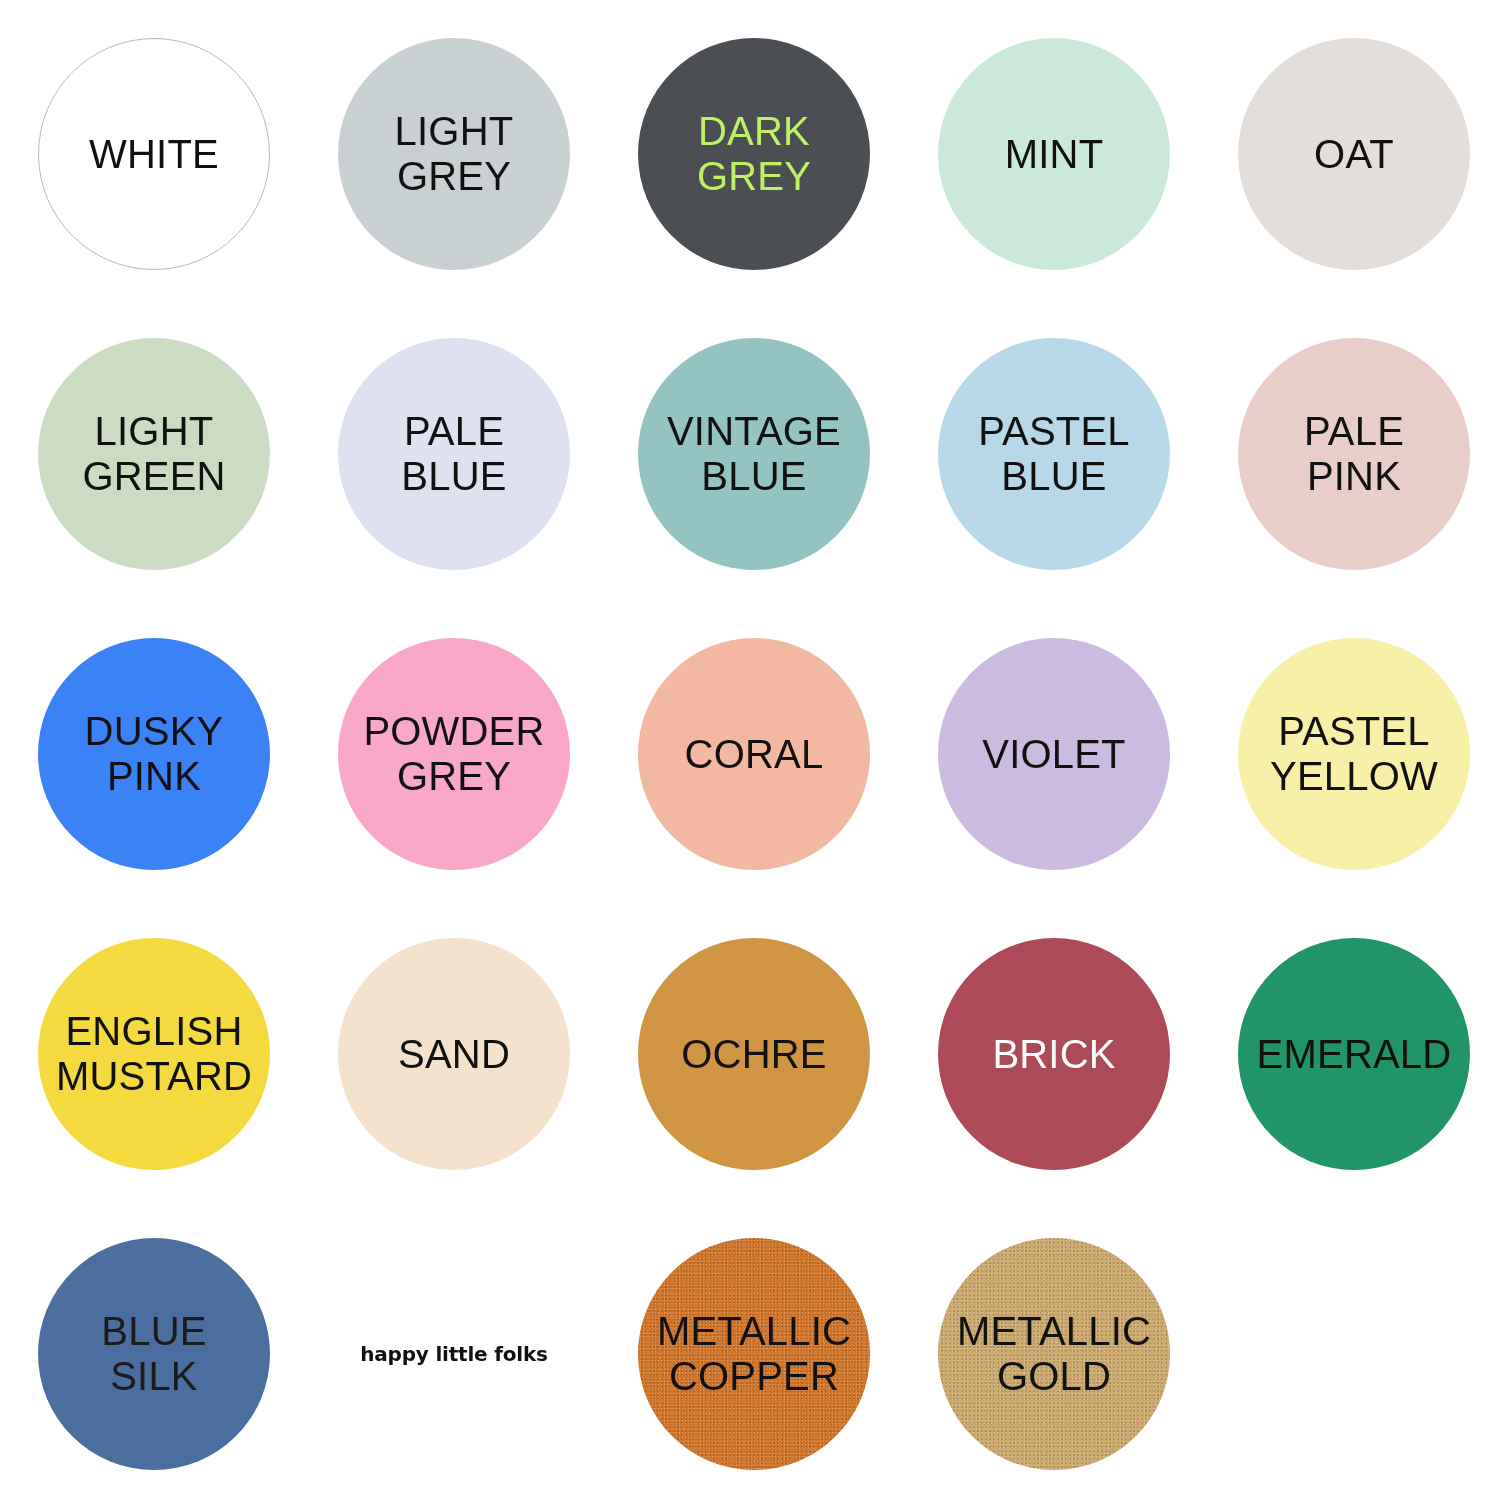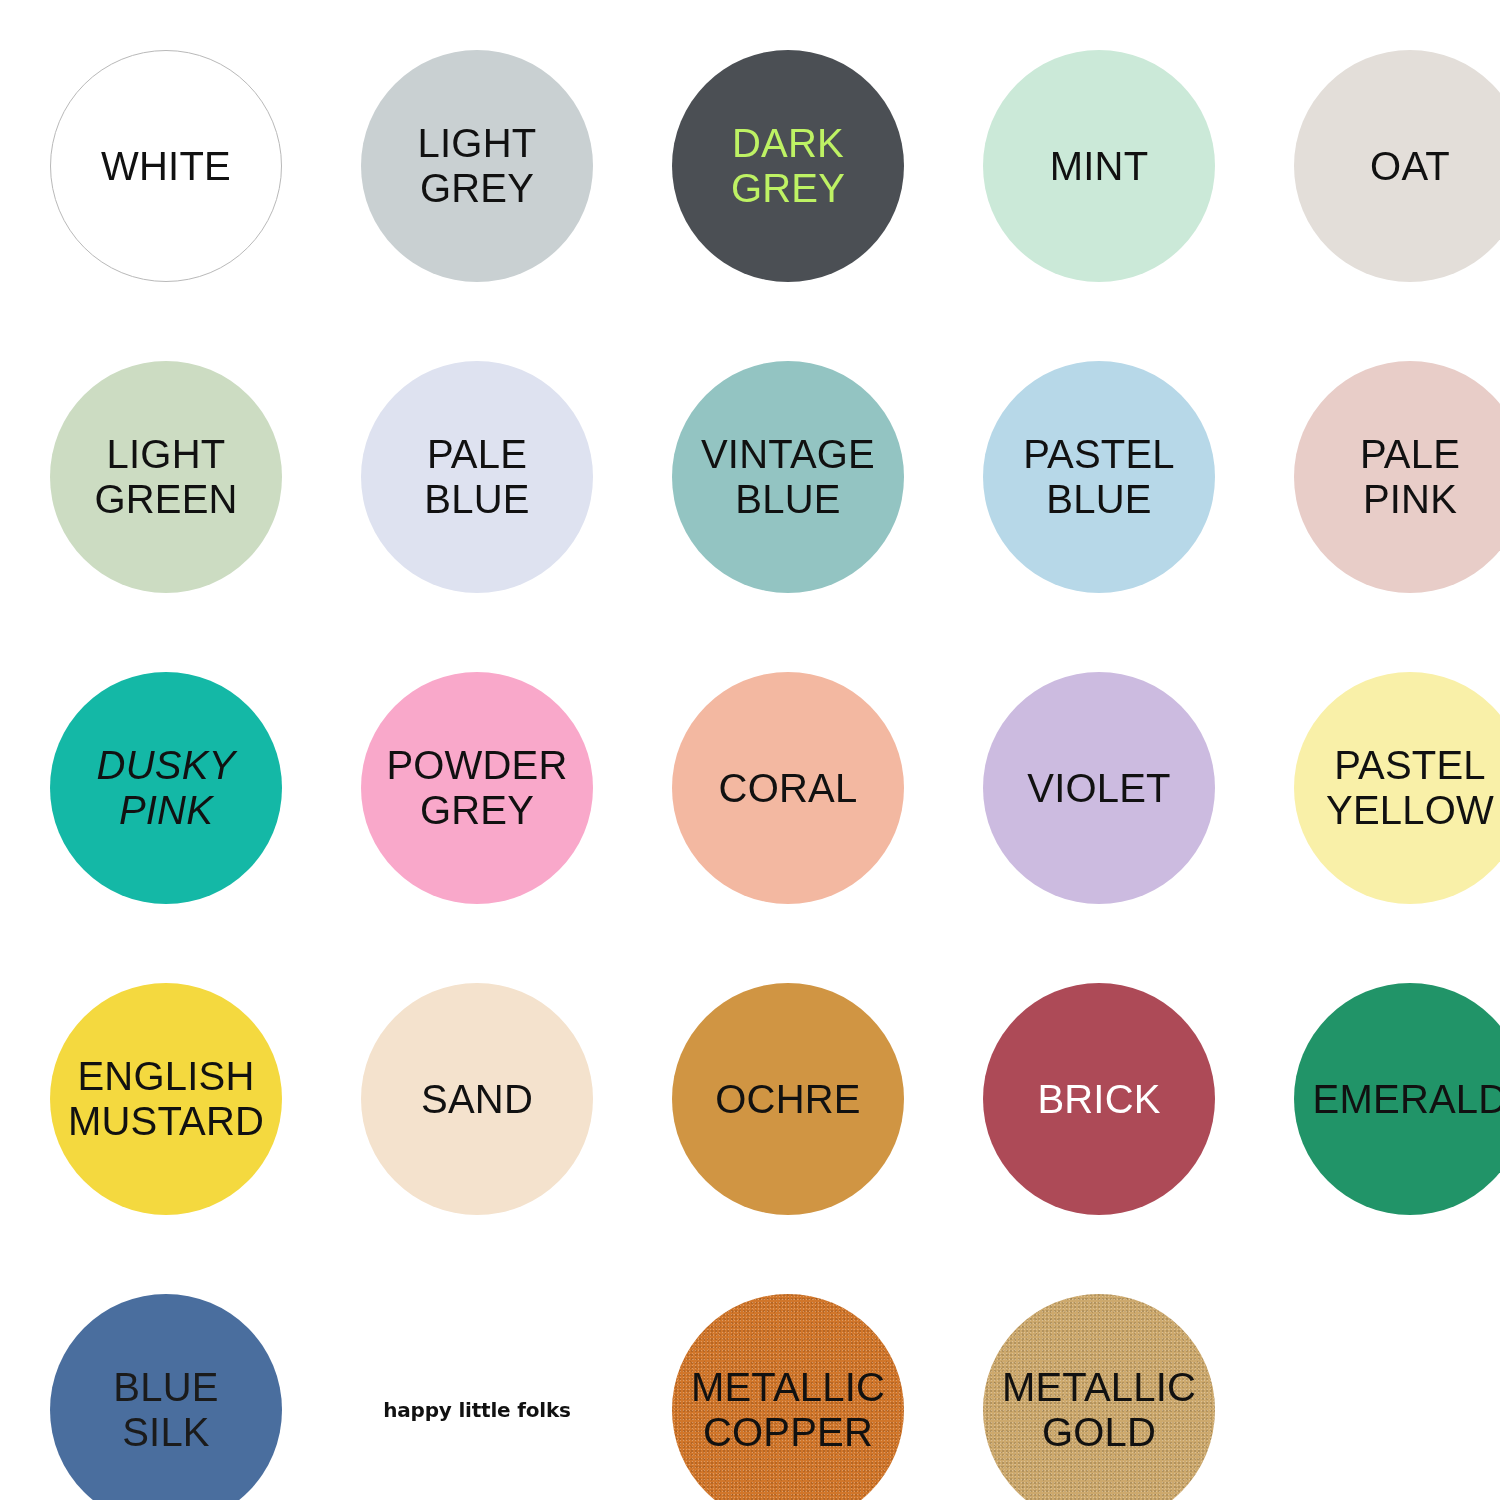--- a/index.html
+++ b/index.html
@@ -23,23 +23,22 @@
 
   .swatch-grid {
     position: absolute;
     left: 0;
     top: 0;
     width: 1500px;
     height: 1500px;
     display: grid;
     grid-template-columns: repeat(5, 300px);
     grid-template-rows: repeat(5, 300px);
-    padding: 16px;
+    padding: 4px;
     box-sizing: border-box;
-    gap: 11px;
   }
 
   .swatch-cell {
     position: relative;
     display: flex;
     align-items: center;
     justify-content: center;
   }
 
   .swatch-circle {
@@ -162,21 +161,21 @@
 BLUE</span>
         </div>
       </div>
       <div class="swatch-cell">
         <div class="swatch-circle" style="background: rgb(232, 205, 200);">
           <span class="swatch-label" style="color: rgb(17, 17, 17);">PALE
 PINK</span>
         </div>
       </div>
       <div class="swatch-cell">
-        <div class="swatch-circle" style="background: #14b8a6; font-style: italic;">
+        <div class="swatch-circle" style="background: #3b82f6;">
           <span class="swatch-label" style="color: rgb(17, 17, 17);">DUSKY
 PINK</span>
         </div>
       </div>
       <div class="swatch-cell">
         <div class="swatch-circle" style="background: rgb(249, 168, 202);">
           <span class="swatch-label" style="color: rgb(17, 17, 17);">POWDER
 GREY</span>
         </div>
       </div>

